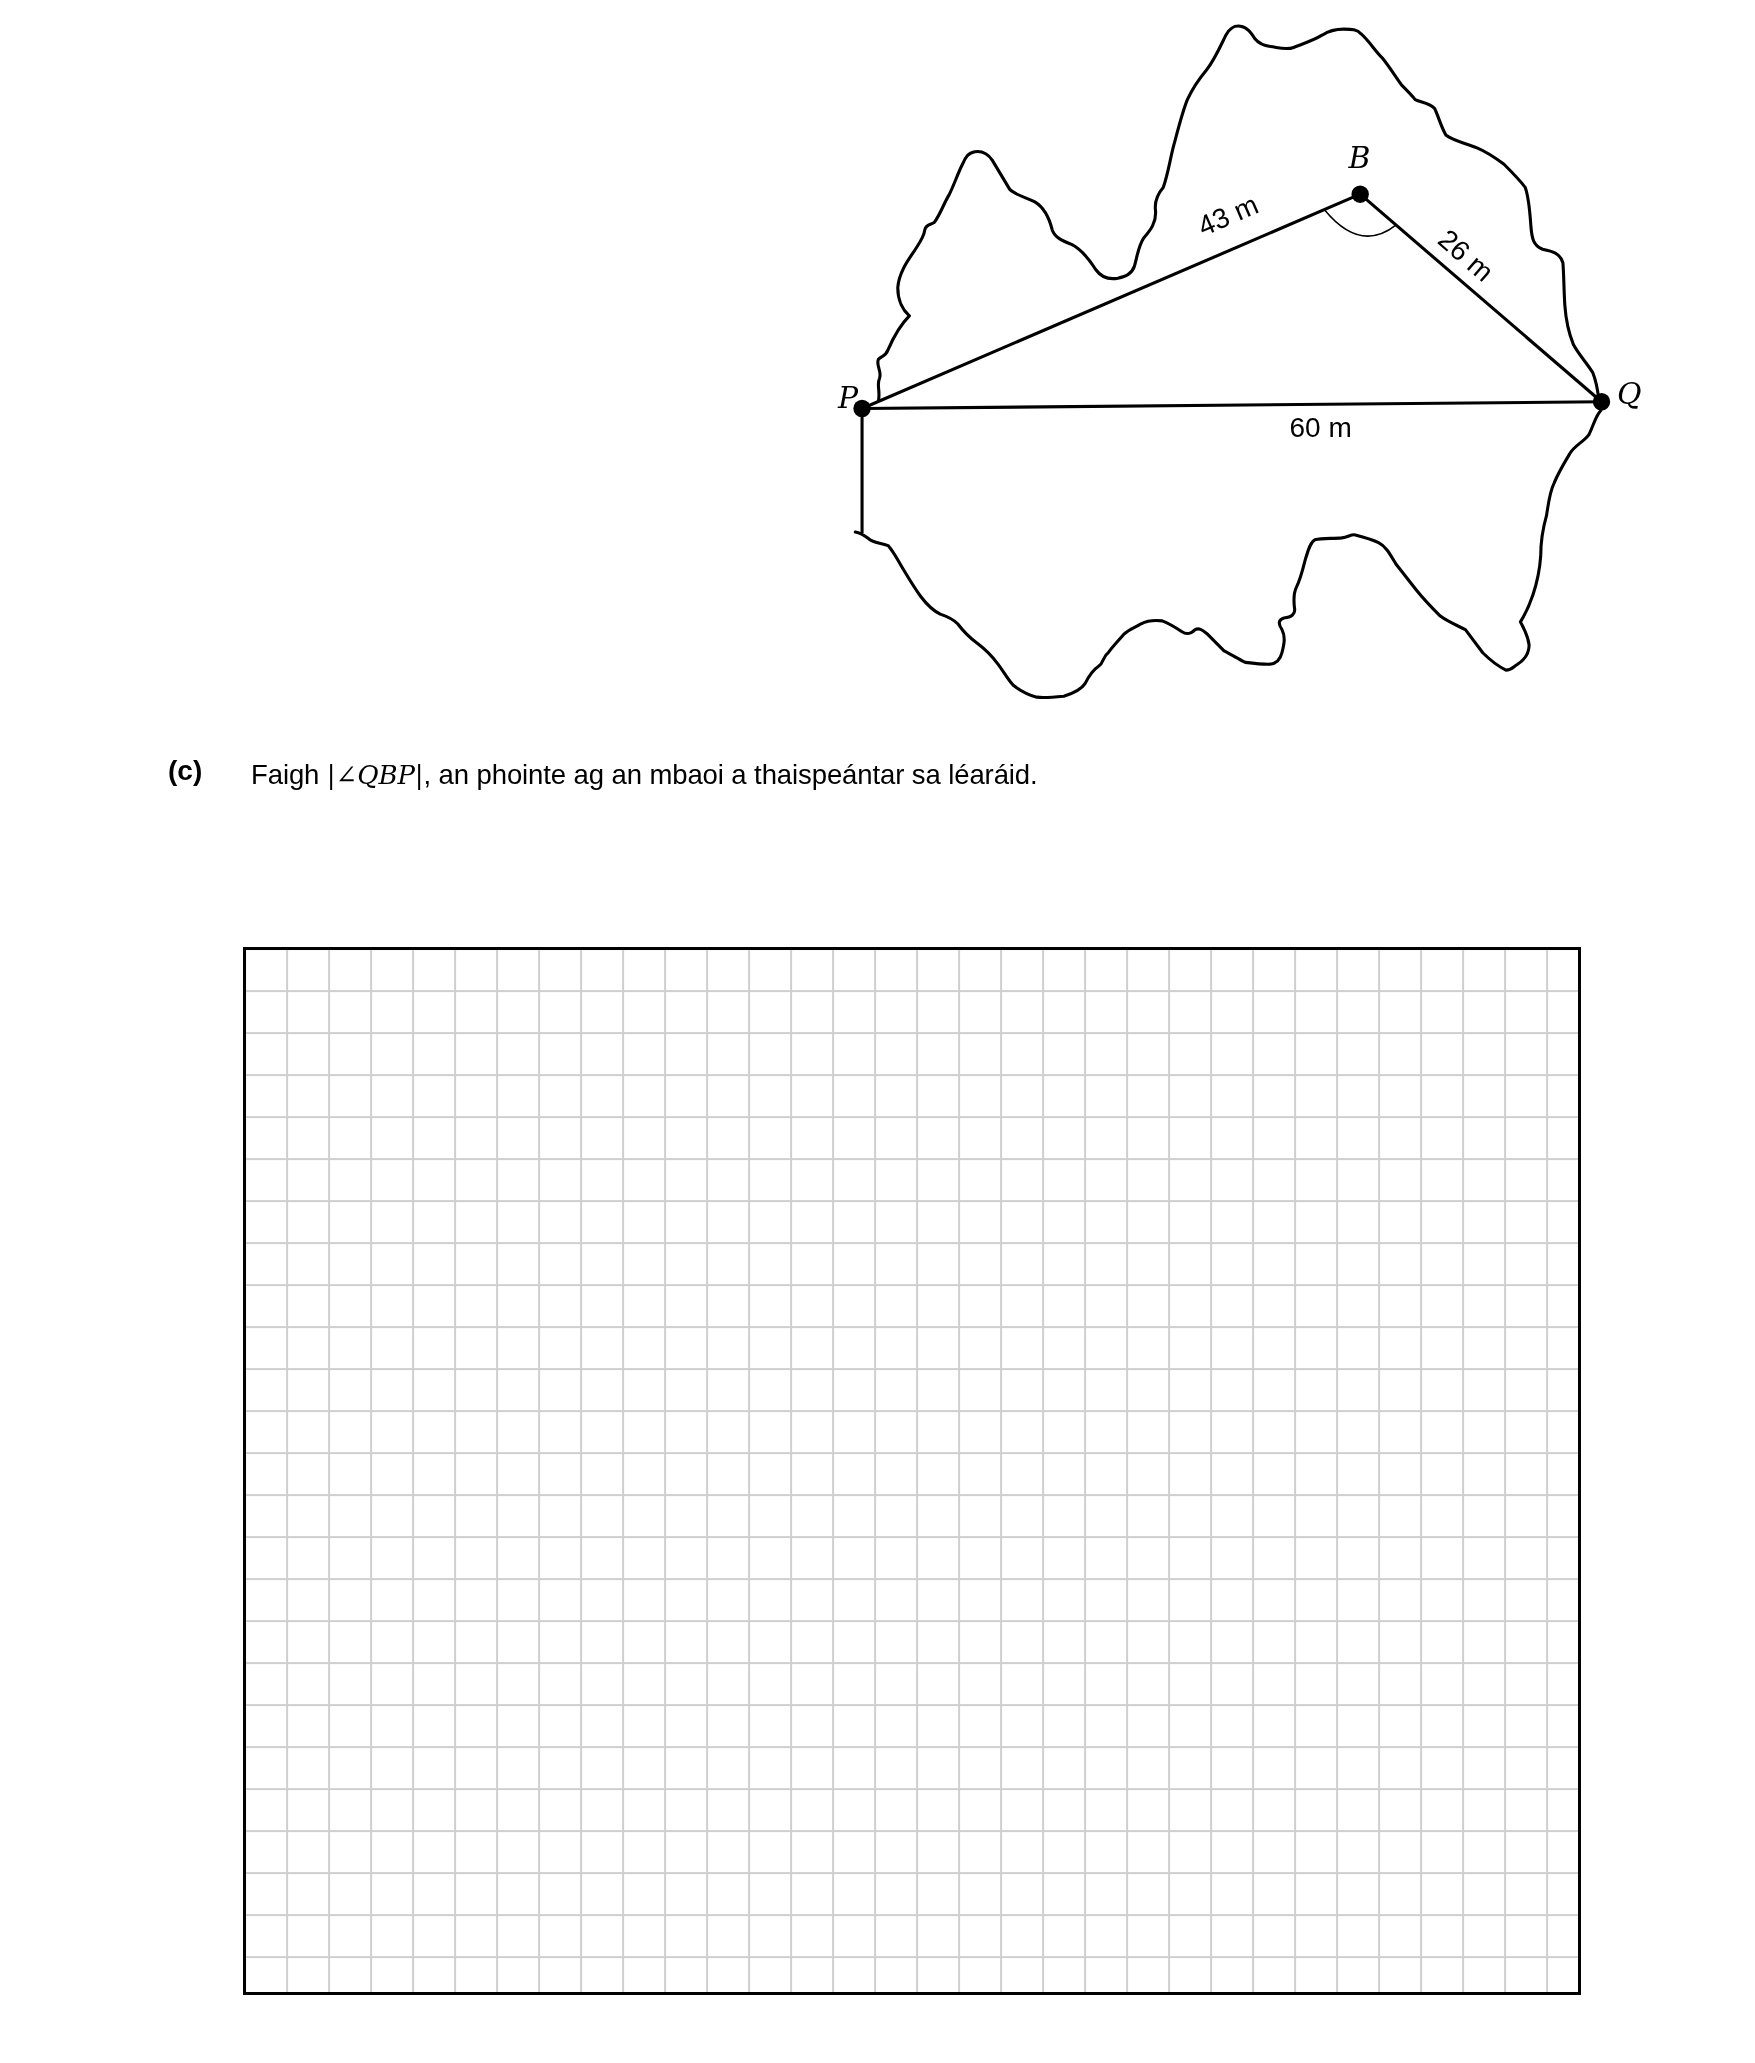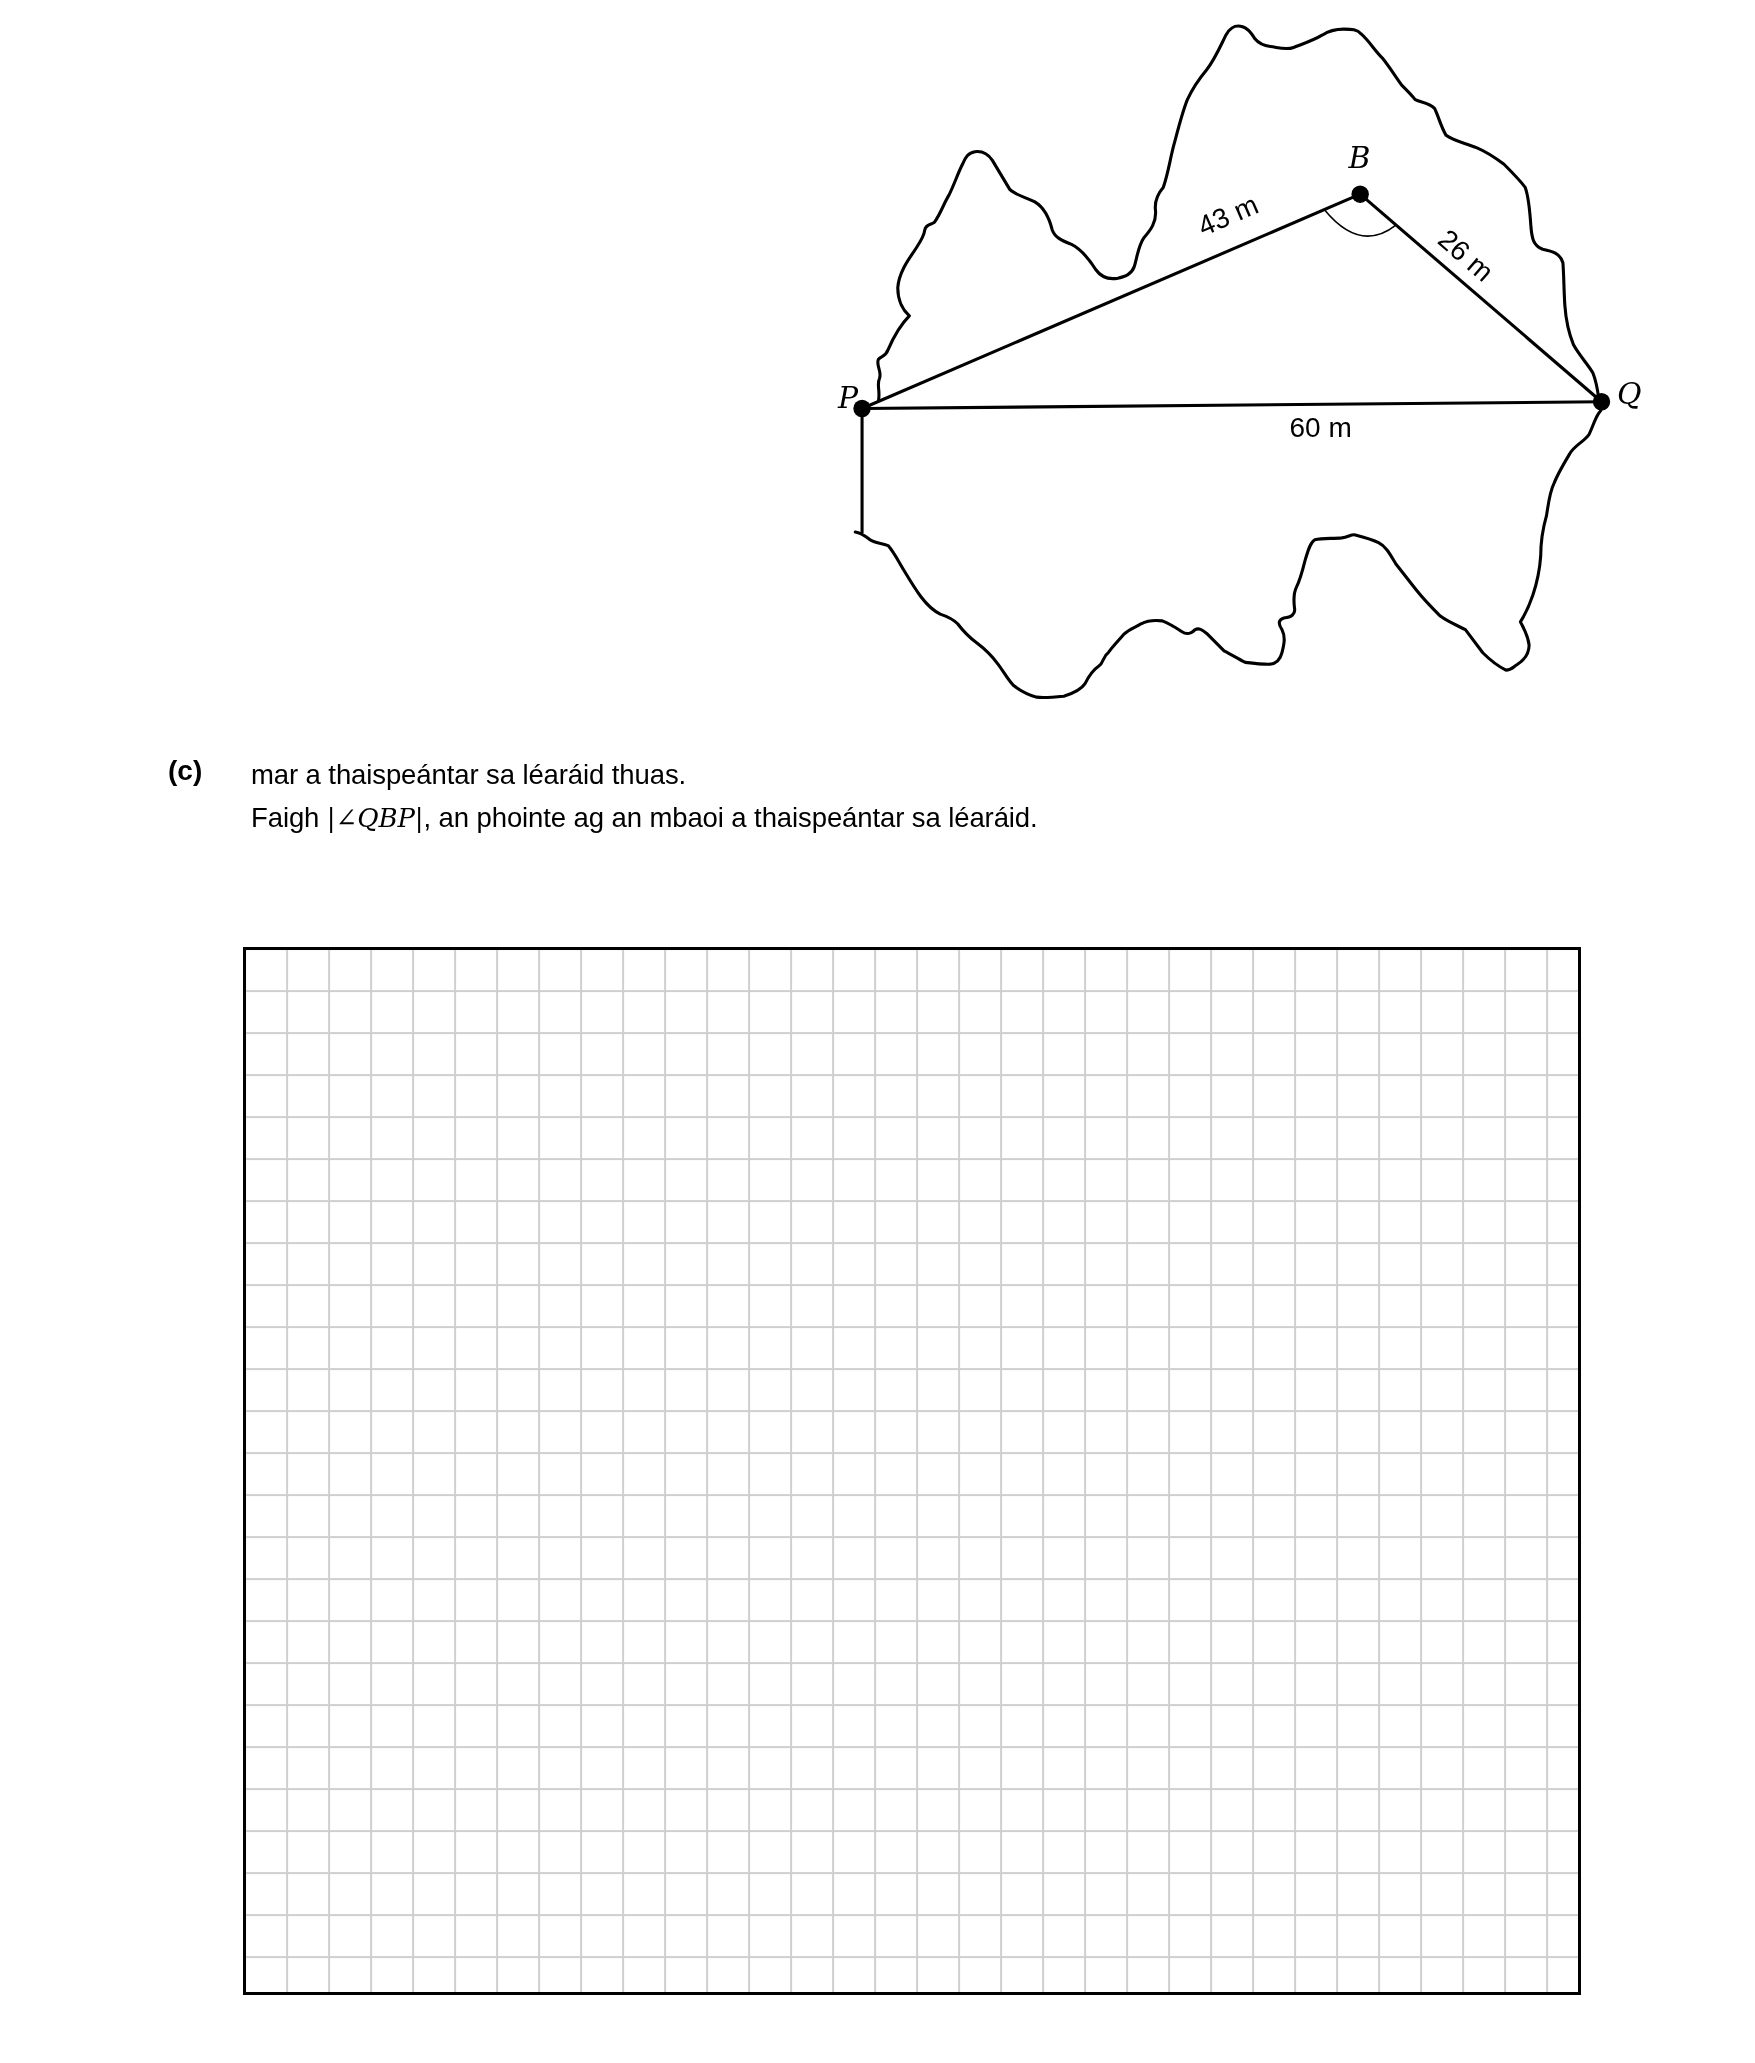--- a/index.html
+++ b/index.html
@@ -143,19 +143,18 @@
   <text class="pt-label" x="1675" y="418">Q</text>
 
   <text class="len-label" text-anchor="middle" transform="translate(1276 232) rotate(-23.5)" x="0" y="0">43 m</text>
   <text class="len-label" text-anchor="middle" transform="translate(1512 272) rotate(41)" x="0" y="0">26 m</text>
   <text class="len-label" text-anchor="middle" x="1368" y="453">60 m</text>
 </svg>
 
 <div class="question">
   <div class="part-label">(c)</div>
   <div class="q-lines">
-    <div class="q-line">mar a thaispeántar sa léaráid thuas.</div>
     <div class="q-line"><span>Faigh </span><span class="math-up">|</span><span class="math-up">∠</span><span class="math">QBP</span><span class="math-up">|</span><span>, an phointe ag an mbaoi a thaispeántar sa léaráid.</span></div>
   </div>
 </div>
 
 <div id="answer-box"></div>
 
 
 </body></html>

